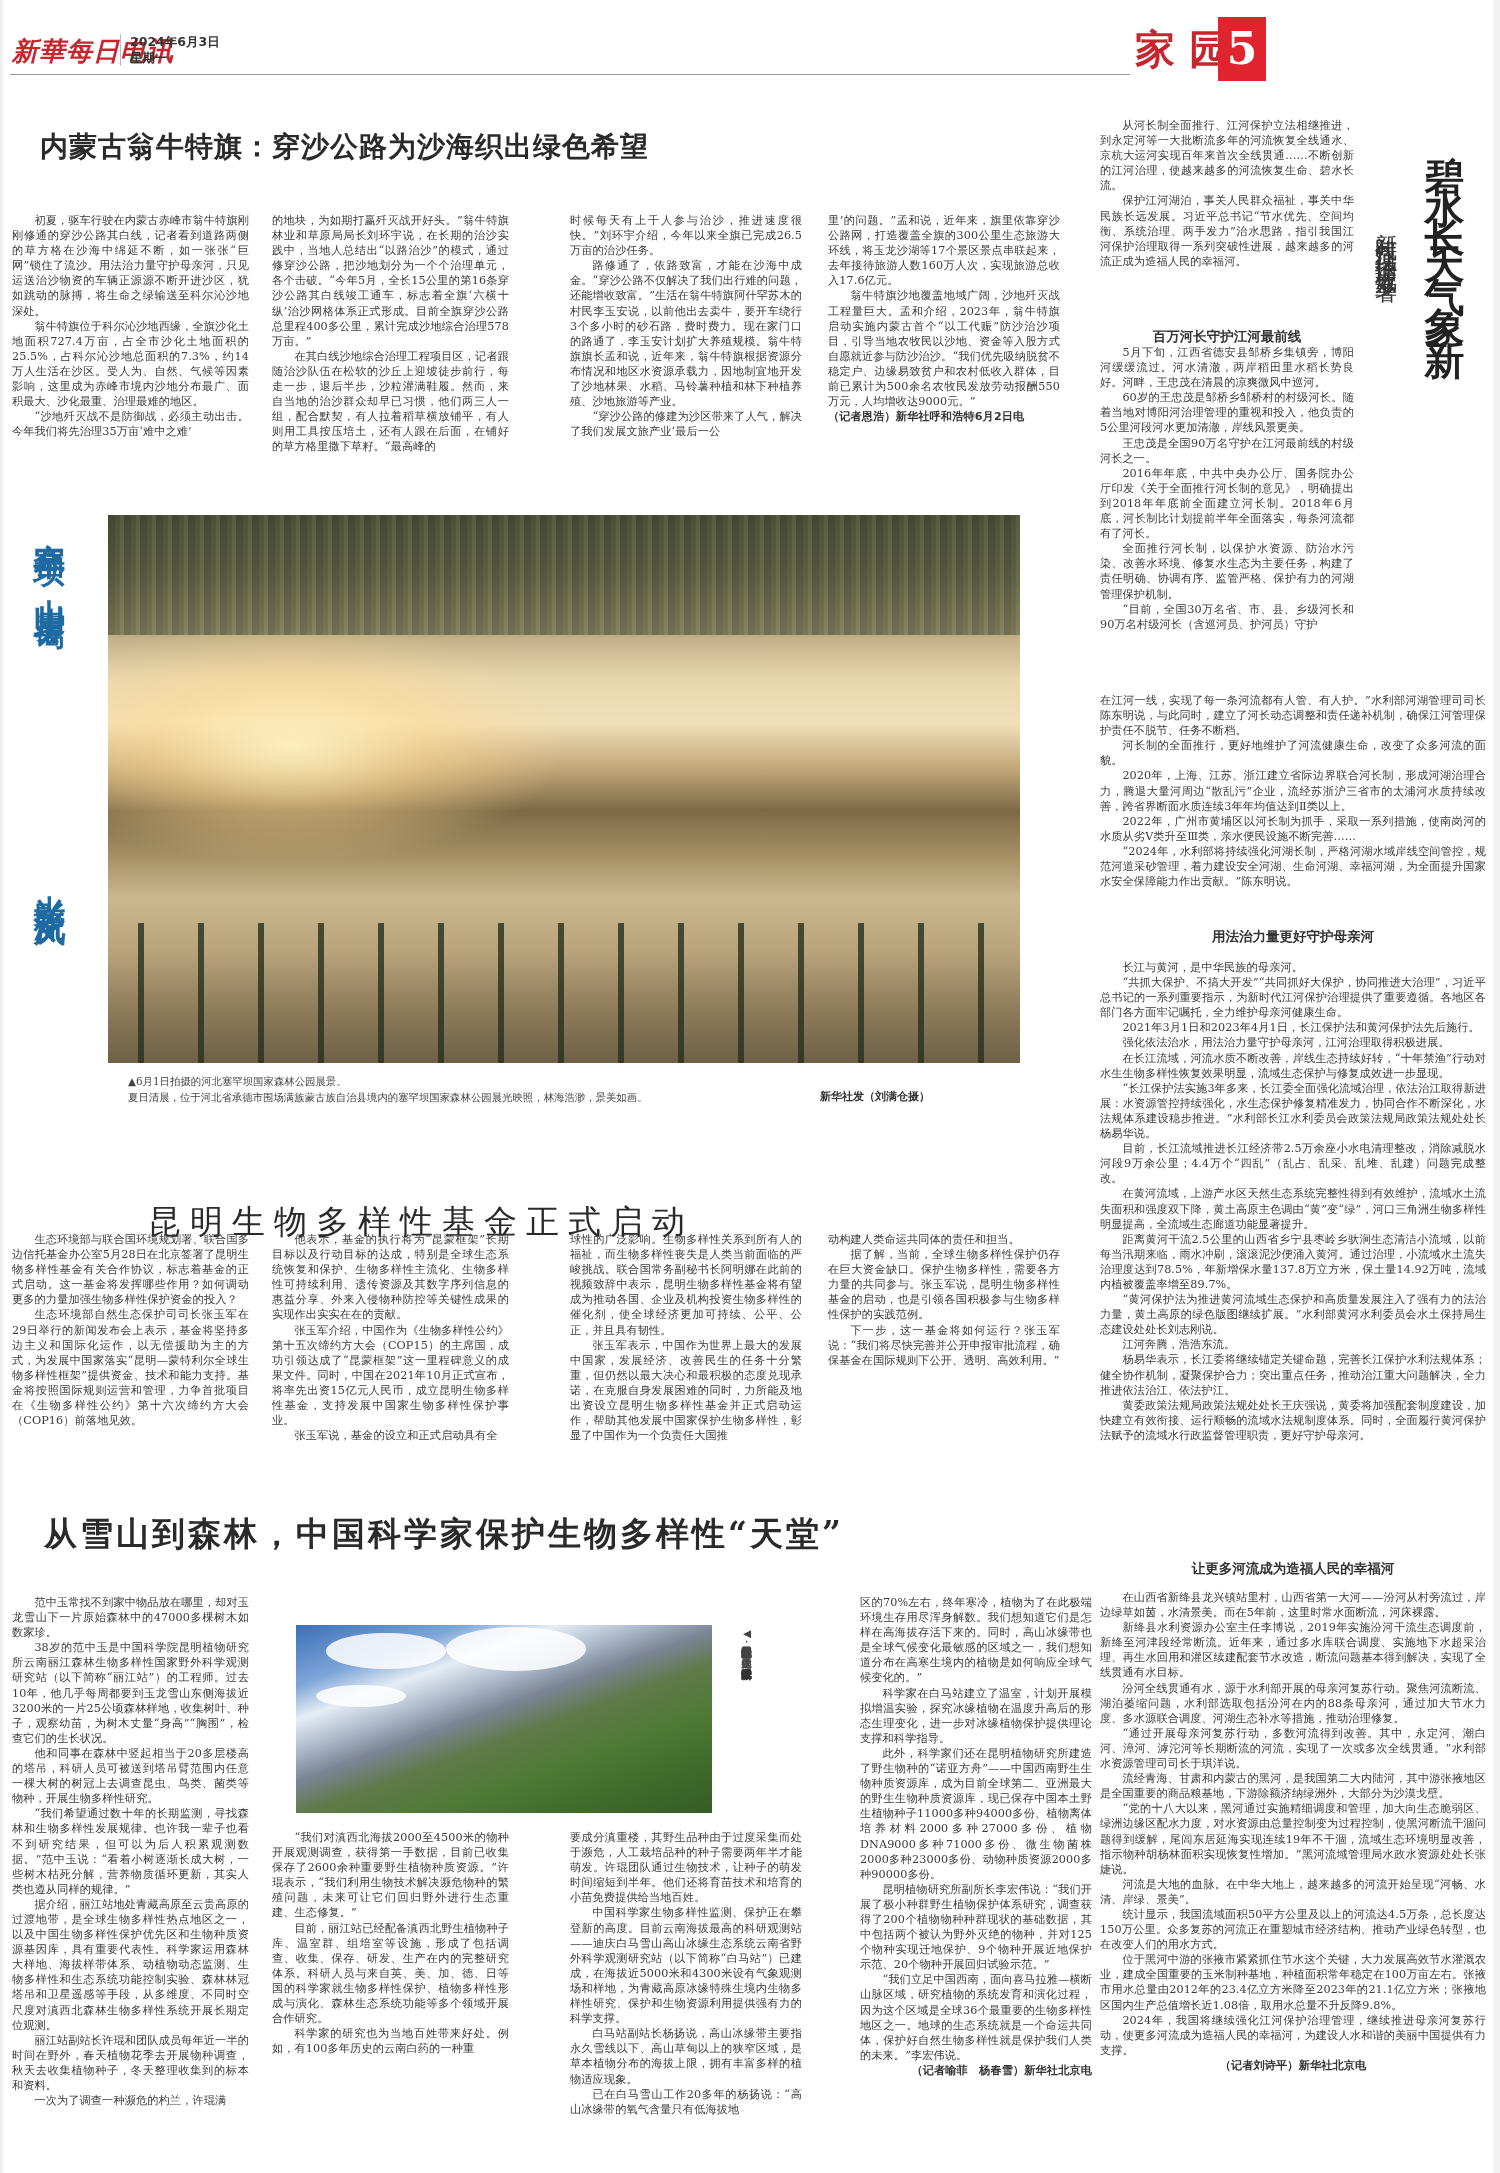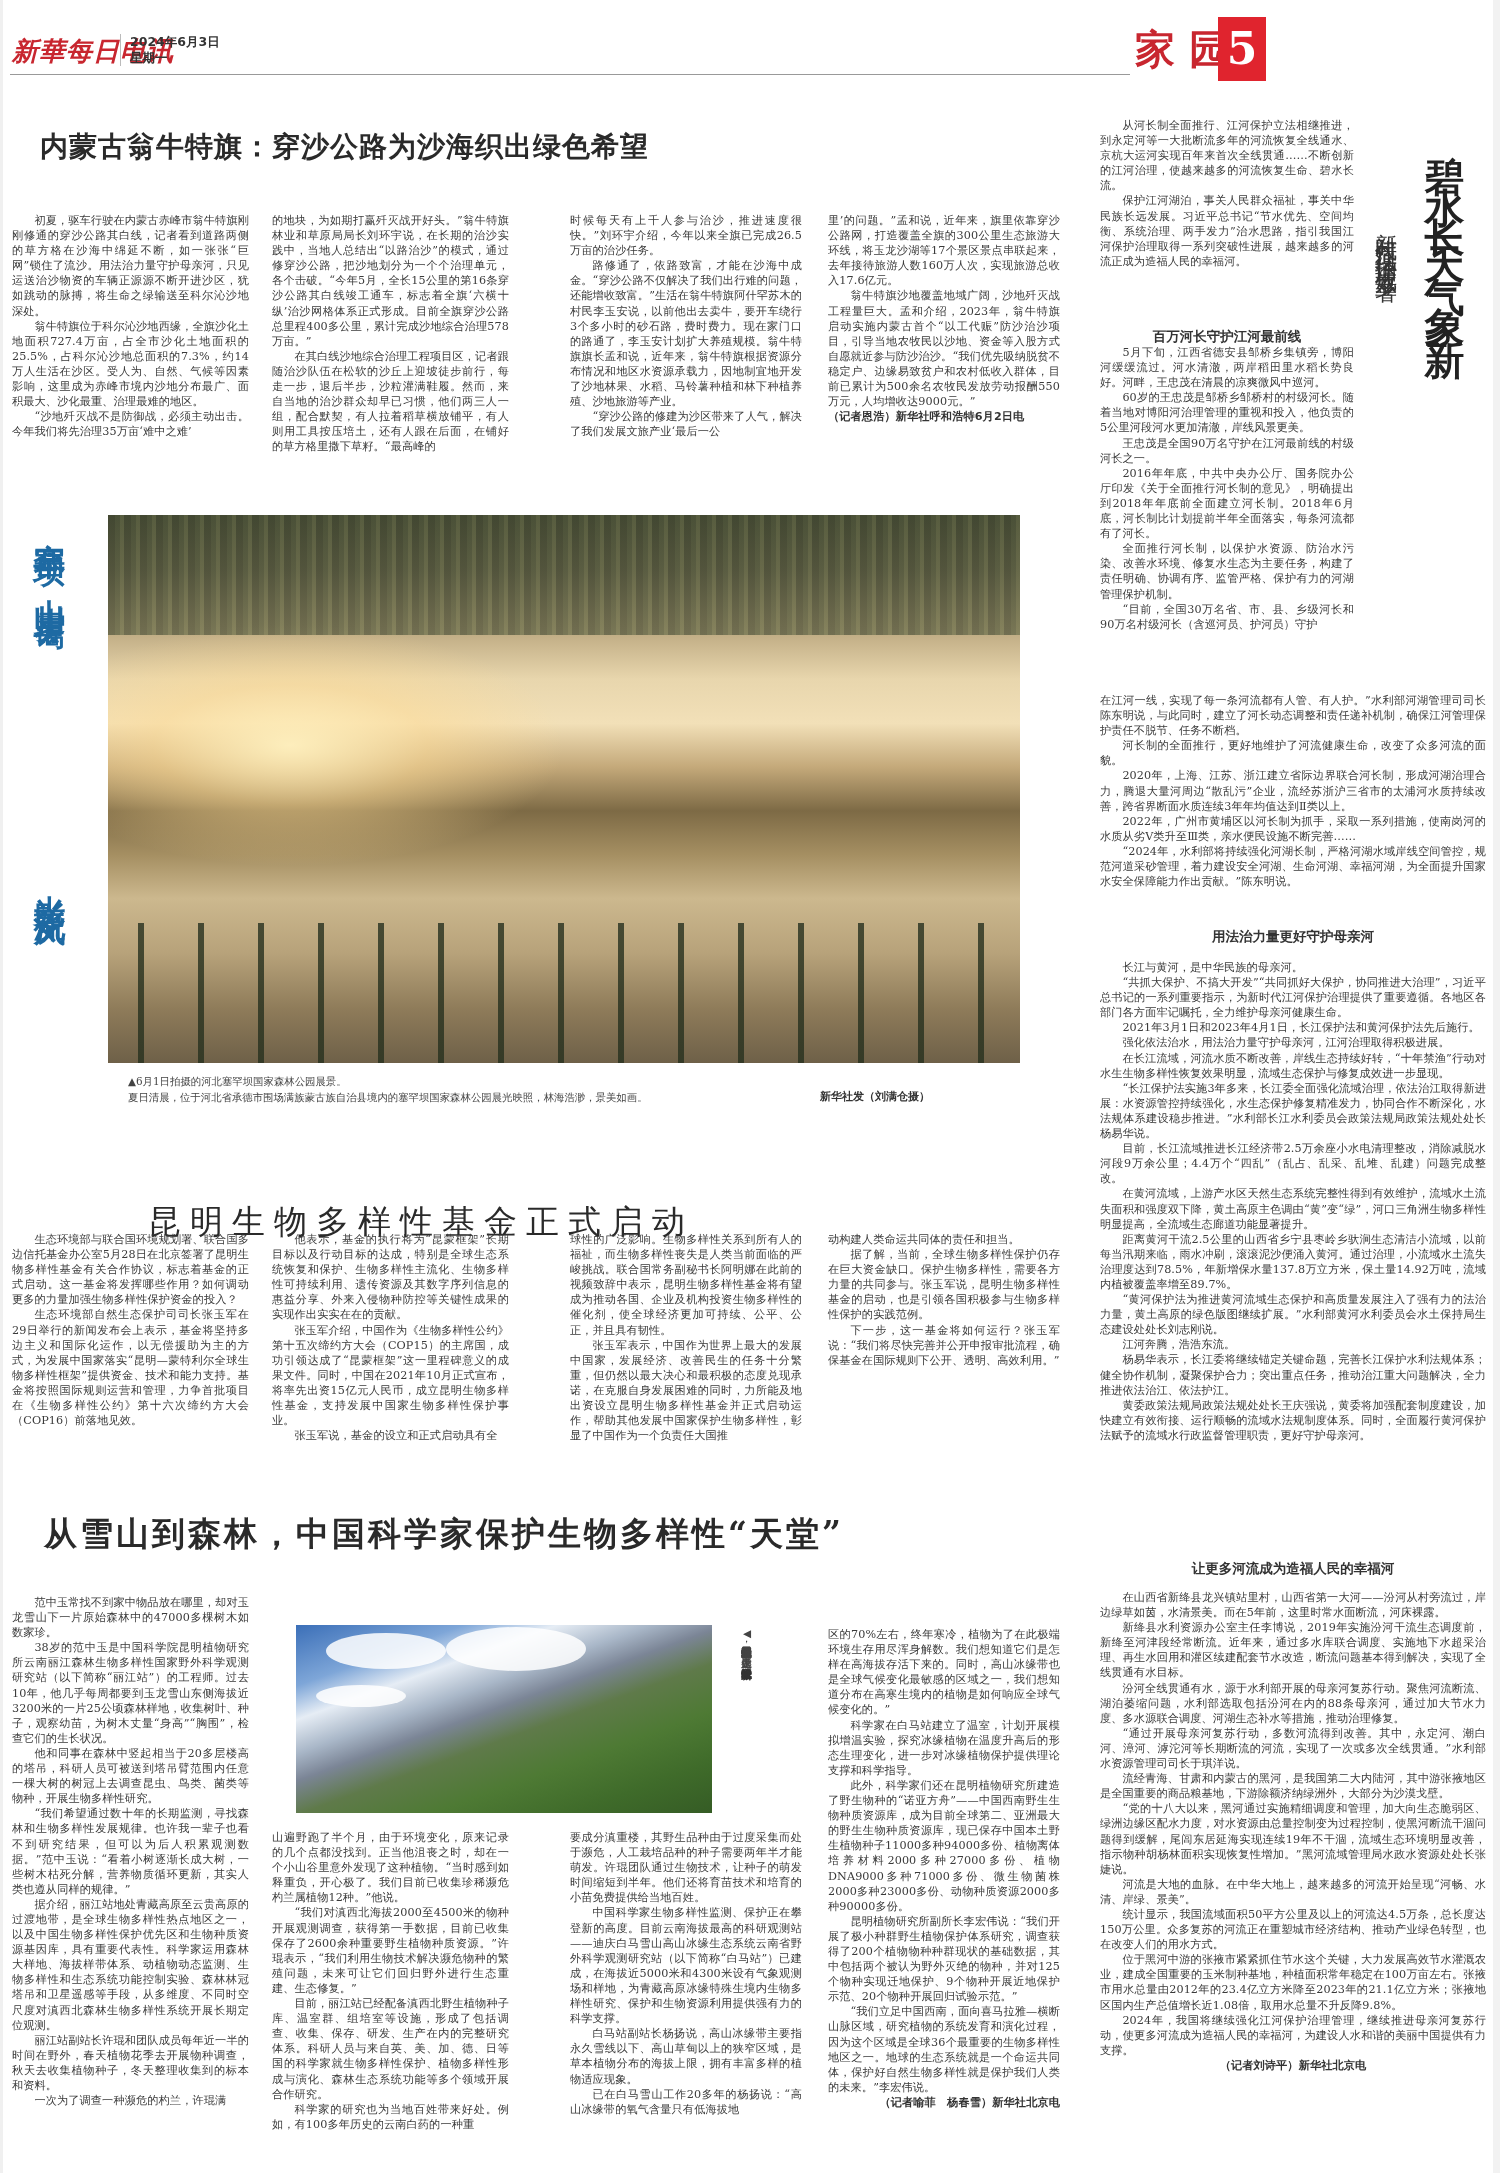--- a/index.html
+++ b/index.html
@@ -123,32 +123,31 @@
 <div class="abs photo2">
   <div class="cloud" style="left:30px; top:8px; width:120px; height:36px;"></div>
   <div class="cloud" style="left:150px; top:2px; width:140px; height:44px;"></div>
   <div class="cloud" style="left:20px; top:60px; width:90px; height:22px;"></div>
 </div>
 <div class="abs vcap" style="left:740px; top:1627px; height:188px;">
   <span>◀这是二〇二四年三月二十八日拍摄的云南丽江森林生物多样性国家野外科学观测研究站云杉坪大样地，远处是玉龙雪山。</span><b>新华社记者陈欣波摄</b>
 </div>
 
 <div class="col" style="left:272px; top:1830px; width:237px;">
-  <p style="text-indent:0">山遍野跑了半个月，由于环境变化，原来记录的几个点都没找到。正当他沮丧之时，却在一个小山谷里意外发现了这种植物。“当时感到如释重负，开心极了。我们目前已收集珍稀濒危杓兰属植物12种。”他说。</p>
   <p>“我们对滇西北海拔2000至4500米的物种开展观测调查，获得第一手数据，目前已收集保存了2600余种重要野生植物种质资源。”许琨表示，“我们利用生物技术解决濒危物种的繁殖问题，未来可让它们回归野外进行生态重建、生态修复。”</p>
   <p>目前，丽江站已经配备滇西北野生植物种子库、温室群、组培室等设施，形成了包括调查、收集、保存、研发、生产在内的完整研究体系。科研人员与来自英、美、加、德、日等国的科学家就生物多样性保护、植物多样性形成与演化、森林生态系统功能等多个领域开展合作研究。</p>
   <p>科学家的研究也为当地百姓带来好处。例如，有100多年历史的云南白药的一种重</p>
 </div>
 <div class="col" style="left:570px; top:1830px; width:232px;">
   <p style="text-indent:0">要成分滇重楼，其野生品种由于过度采集而处于濒危，人工栽培品种的种子需要两年半才能萌发。许琨团队通过生物技术，让种子的萌发时间缩短到半年。他们还将育苗技术和培育的小苗免费提供给当地百姓。</p>
   <p>中国科学家生物多样性监测、保护正在攀登新的高度。目前云南海拔最高的科研观测站——迪庆白马雪山高山冰缘生态系统云南省野外科学观测研究站（以下简称“白马站”）已建成，在海拔近5000米和4300米设有气象观测场和样地，为青藏高原冰缘特殊生境内生物多样性研究、保护和生物资源利用提供强有力的科学支撑。</p>
   <p>白马站副站长杨扬说，高山冰缘带主要指永久雪线以下、高山草甸以上的狭窄区域，是草本植物分布的海拔上限，拥有丰富多样的植物适应现象。</p>
   <p>已在白马雪山工作20多年的杨扬说：“高山冰缘带的氧气含量只有低海拔地</p>
 </div>
-<div class="col" style="left:828px; top:1595px; width:232px;margin-top:32px;">
+<div class="col" style="left:860px; top:1595px; width:232px;">
   <p style="text-indent:0">区的70%左右，终年寒冷，植物为了在此极端环境生存用尽浑身解数。我们想知道它们是怎样在高海拔存活下来的。同时，高山冰缘带也是全球气候变化最敏感的区域之一，我们想知道分布在高寒生境内的植物是如何响应全球气候变化的。”</p>
   <p>科学家在白马站建立了温室，计划开展模拟增温实验，探究冰缘植物在温度升高后的形态生理变化，进一步对冰缘植物保护提供理论支撑和科学指导。</p>
   <p>此外，科学家们还在昆明植物研究所建造了野生物种的“诺亚方舟”——中国西南野生生物种质资源库，成为目前全球第二、亚洲最大的野生生物种质资源库，现已保存中国本土野生植物种子11000多种94000多份、植物离体培养材料2000多种27000多份、植物DNA9000多种71000多份、微生物菌株2000多种23000多份、动物种质资源2000多种90000多份。</p>
   <p>昆明植物研究所副所长李宏伟说：“我们开展了极小种群野生植物保护体系研究，调查获得了200个植物物种种群现状的基础数据，其中包括两个被认为野外灭绝的物种，并对125个物种实现迁地保护、9个物种开展近地保护示范、20个物种开展回归试验示范。”</p>
   <p>“我们立足中国西南，面向喜马拉雅—横断山脉区域，研究植物的系统发育和演化过程，因为这个区域是全球36个最重要的生物多样性地区之一。地球的生态系统就是一个命运共同体，保护好自然生物多样性就是保护我们人类的未来。”李宏伟说。</p>
   <p class="sig" style="text-align:right">（记者喻菲　杨春雪）新华社北京电</p>
 </div>
 
 <div class="col" style="left:1100px; top:118px; width:254px;">
   <p>从河长制全面推行、江河保护立法相继推进，到永定河等一大批断流多年的河流恢复全线通水、京杭大运河实现百年来首次全线贯通……不断创新的江河治理，使越来越多的河流恢复生命、碧水长流。</p>

